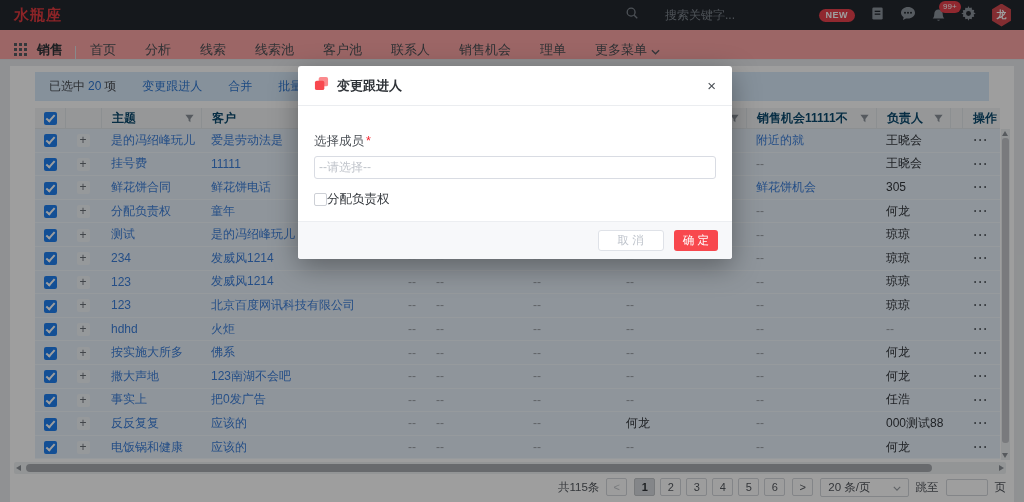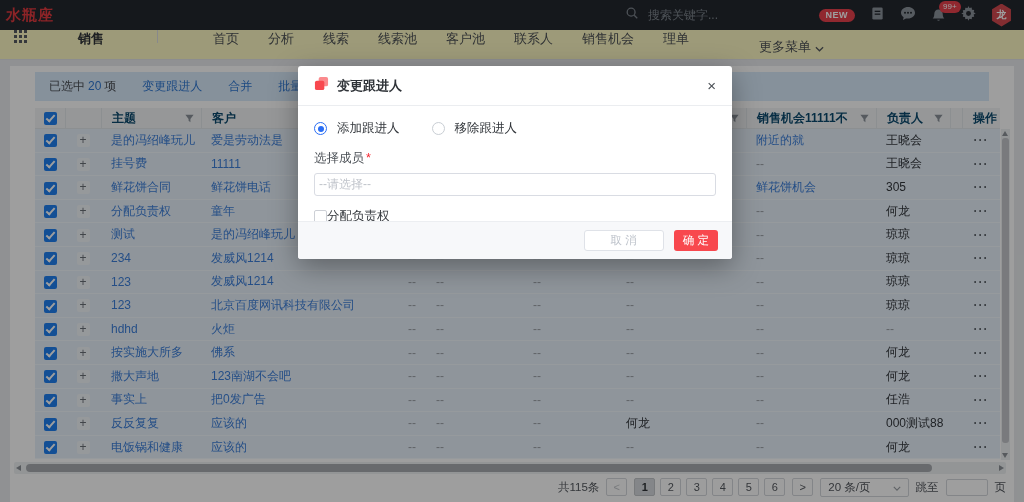--- a/index.html
+++ b/index.html
@@ -1,32 +1,32 @@
 <!DOCTYPE html>
 <html><head>
 <meta charset="utf-8">
 <style>
   html,body{margin:0;padding:0;}
   body{font-family:"Liberation Sans","DejaVu Sans",sans-serif;}
   .stage{position:relative;width:1024px;height:502px;overflow:hidden;background:#e9ebee;}
 
   
   .topbar{position:absolute;left:0;top:0;width:100%;height:30px;background:#23272e;display:flex;align-items:center;}
-  .logo{margin-left:6px;font-size:15px;font-weight:bold;color:#e23a3f;letter-spacing:1px;}
-  .tsearch{position:absolute;left:625px;top:0;height:30px;display:flex;align-items:center;gap:7px;}
+  .logo{margin-left:14px;font-size:15px;font-weight:bold;color:#e23a3f;letter-spacing:1px;}
+  .tsearch{position:absolute;left:625px;top:0;height:30px;display:flex;align-items:center;gap:24px;}
   .tsearch input{background:transparent;border:none;outline:none;color:#cfd3d8;font-size:12px;width:110px;}
   .tsearch input::placeholder{color:#7d858d;}
   .ticons{position:absolute;right:12px;top:0;height:30px;display:flex;align-items:center;gap:15px;}
   .newbadge{background:#e8414d;color:#fff;font-size:9px;font-weight:bold;letter-spacing:.5px;padding:2px 7px;border-radius:9px;line-height:1;}
   .bellwrap{position:relative;display:flex;}
   .cntbadge{position:absolute;top:-7px;left:8px;background:#e8414d;color:#fff;font-size:8px;line-height:1;padding:2px 4px;border-radius:8px;white-space:nowrap;}
   .avatar{width:21px;height:23px;background:#d4494f;clip-path:polygon(50% 0,95% 25%,95% 75%,50% 100%,5% 75%,5% 25%);color:#fff;font-size:10px;font-weight:bold;display:flex;align-items:center;justify-content:center;}
 
   
-  .navbar{position:absolute;left:0;top:30px;width:100%;height:30px;background:#fef9c3;border-bottom:1px solid #e2e4e7;display:flex;align-items:flex-start;padding:0 14px;box-sizing:border-box;font-size:13px;color:#4d5156;gap:41px;}
+  .navbar{position:absolute;left:0;top:30px;width:100%;height:30px;background:#fca5a5;border-bottom:1px solid #e2e4e7;display:flex;align-items:flex-end;padding:0 14px;box-sizing:border-box;font-size:13px;color:#4d5156;}
   .nav-app{font-weight:bold;color:#2f3338;margin:0 12px 0 10px;}
   .vdiv{width:1px;height:13px;background:#dcdee1;margin-right:14px;}
   .nav-items{display:flex;align-items:center;gap:29px;}
   .nav-item{cursor:pointer;}
   .nav-more{display:flex;align-items:center;gap:4px;margin-left:29px;cursor:pointer;margin-top:8px;}
 
   
   .panel{position:absolute;left:10px;top:66px;width:1004px;height:436px;background:#fff;}
   .toolbar{position:absolute;left:25px;top:6px;width:954px;height:29px;background:#d9eafb;display:flex;align-items:center;gap:26px;padding:0 14px;box-sizing:border-box;font-size:12px;color:#4a4f55;}
   .tb-sel b{color:#2f78d2;font-weight:normal;margin:0 3px;}
@@ -81,21 +81,21 @@
   .radio.sel{border-color:#2a6ef5;}
   .radio.sel::after{content:"";position:absolute;left:2.5px;top:2.5px;right:2.5px;bottom:2.5px;background:#2a6ef5;border-radius:50%;}
   .radio-gap{width:12px;}
   .m-label{margin-top:13px;font-size:12.5px;color:#4a4f55;}
   .req{color:#f5222d;margin-left:2px;}
   .m-select{margin-top:6px;height:21px;border:1px solid #d9dce3;border-radius:3px;display:flex;align-items:center;padding:0 4px;font-size:12px;color:#c0c4cb;cursor:pointer;}
   .cbx-row{margin-top:12px;display:flex;align-items:center;gap:0;font-size:12.5px;color:#33373c;}
   .cbx{width:13px;height:13px;border:1px solid #cdd0d6;border-radius:2px;background:#fff;box-sizing:border-box;cursor:pointer;}
   .m-foot{position:absolute;left:0;right:0;bottom:0;height:37px;background:#f7f8fa;border-top:1px solid #eceef1;display:flex;align-items:center;justify-content:flex-end;gap:10px;padding:0 14px;border-radius:0 0 3px 3px;}
   .btn{height:21px;border-radius:3px;font-size:11.5px;display:flex;align-items:center;justify-content:center;cursor:pointer;box-sizing:border-box;}
-  .btn-cancel{border:1px solid #dfe2e8;background:#fff;color:#bfc4cc;padding:0 26px;}
+  .btn-cancel{border:1px solid #dfe2e8;background:#fff;color:#bfc4cc;padding:0 19px;}
   .btn-confirm{background:#f8484e;color:#fff;padding:0 9px;}
 </style>
 </head>
 <body>
 
 <div class="stage">
 
   <div class="topbar">
     <div class="logo">水瓶座</div>
     <div class="tsearch">
@@ -468,27 +468,20 @@
   <div class="modal">
     <div class="m-head">
       <span><svg width="15" height="15" viewBox="0 0 16 16">
             <rect x="5" y="1" width="10" height="10" rx="2" fill="#fb8a8d"></rect>
             <rect x="1" y="5" width="10" height="10" rx="2" fill="#f8484e"></rect>
           </svg></span>
       <span class="m-title">变更跟进人</span>
       <span class="m-close">×</span>
     </div>
     <div class="m-body">
-      <div class="radio-row">
-        <span class="radio sel"></span>
-        <span>添加跟进人</span>
-        <span class="radio-gap"></span>
-        <span class="radio"></span>
-        <span>移除跟进人</span>
-      </div>
       <div class="m-label">
         <span>选择成员</span><span class="req">*</span>
       </div>
       <div class="m-select">
         <span>--请选择--</span>
       </div>
       <div class="cbx-row">
         <span class="cbx"></span>
         <span>分配负责权</span>
       </div>

